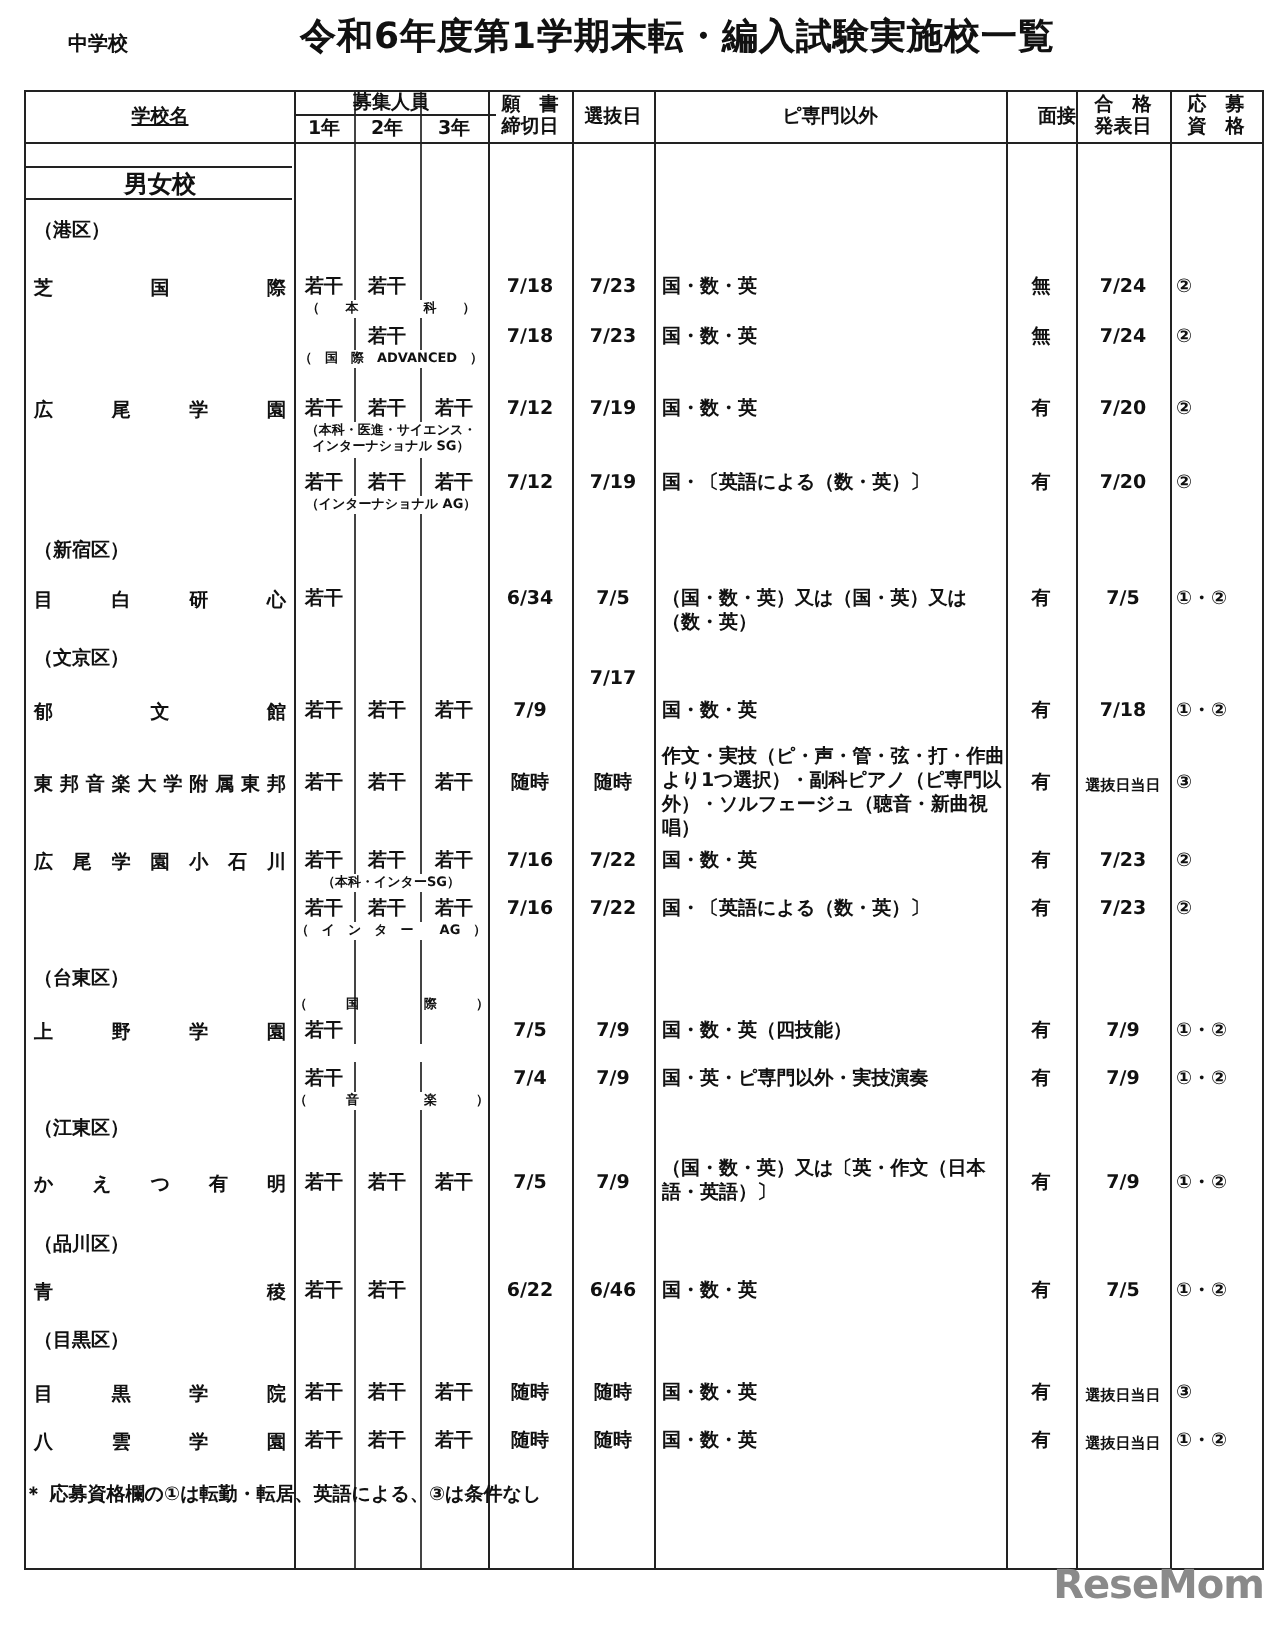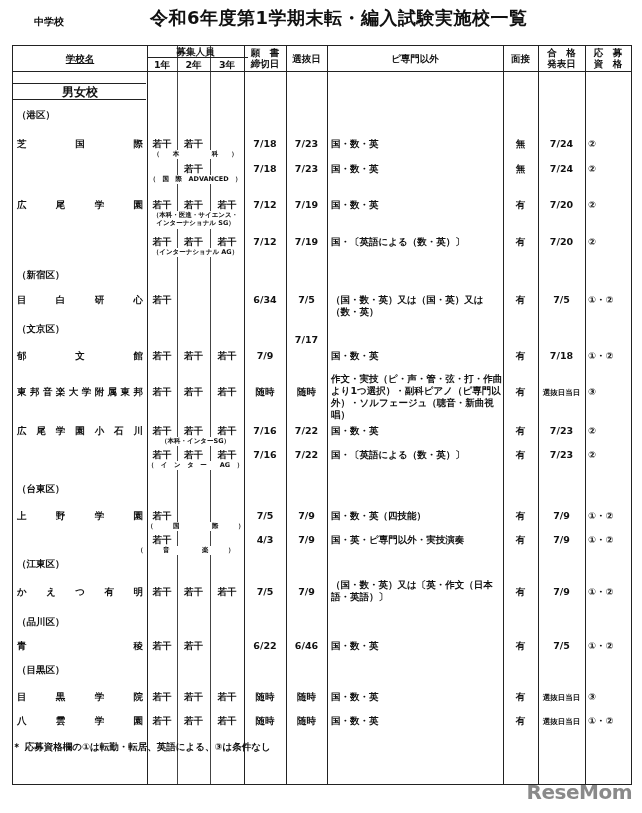--- a/index.html
+++ b/index.html
@@ -43,21 +43,21 @@
   <div class="hline" style="top:25px"></div>
   <div class="hline" style="top:11px; left:134px; right:383px;"></div>
   <div class="hdr" style="left:0; width:134px; top:7px;text-decoration:underline;">学校名</div>
   <div class="hdr" style="left:134px; width:97px; top:0px;">募集人員</div>
   <div class="hdr" style="left:134px; width:30px; top:13px;">1年</div>
   <div class="hdr" style="left:164px; width:33px; top:13px;">2年</div>
   <div class="hdr" style="left:197px; width:34px; top:13px;">3年</div>
   <div class="hdr" style="left:231px; width:42px; top:1px;"><span>願　書</span><br><span>締切日</span></div>
   <div class="hdr" style="left:273px; width:41px; top:7px;">選抜日</div>
   <div class="hdr" style="left:314px; width:176px; top:7px;">ピ専門以外</div>
-  <div class="hdr" style="left:490px; width:35px; top:7px;">面接</div>
+  <div class="hdr" style="left:490px; width:35px; top:7px;text-align:right;">面接</div>
   <div class="hdr" style="left:525px; width:47px; top:1px;"><span>合　格</span><br><span>発表日</span></div>
   <div class="hdr" style="left:572px; width:46px; top:1px;"><span>応　募</span><br><span>資　格</span></div>
 
   <div class="hline" style="top:37px; right:485px;"></div>
   <div class="hline" style="top:53px; right:485px;"></div>
   <div class="cell c" style="left:0; width:134px; top:39px; font-size:12px; line-height:14px;">男女校</div>
 
   <div class="ward" style="top:63px">（港区）</div>
   <div class="ward" style="top:223px">（新宿区）</div>
   <div class="ward" style="top:277px">（文京区）</div>
@@ -227,34 +227,34 @@
 
   <div>
     <div class="school" style="top:464px">
         <span>上</span>
         <span>野</span>
         <span>学</span>
         <span>園</span>
       </div>
     <div class="cell c" style="left:134px;width:30px;top:464px">若干</div>
     <div class="mask" style="left:135px;width:95px;top:476px"></div>
-    <div class="note c" style="left:134px;width:97px;top:476px">（　　　国　　　　　際　　　）</div>
+    <div class="note c" style="left:134px;width:97px;top:452px">（　　　国　　　　　際　　　）</div>
     <div class="cell c" style="left:231px;width:42px;top:464px">7/5</div>
     <div class="cell c" style="left:273px;width:41px;top:464px">7/9</div>
     <div class="subj" style="top:464px">国・数・英（四技能）</div>
     <div class="cell c" style="left:490px;width:35px;top:464px">有</div>
     <div class="cell c" style="left:525px;width:47px;top:464px">7/9</div>
     <div class="cell" style="left:575px;top:464px">①・②</div>
   </div>
 
   <div>
     <div class="cell c" style="left:134px;width:30px;top:488px">若干</div>
     <div class="mask" style="left:135px;width:95px;top:500px"></div>
-    <div class="note c" style="left:124px;width:97px;top:500px">（　　　音　　　　　楽　　　）</div>
-    <div class="cell c" style="left:231px;width:42px;top:488px">4/3</div>
+    <div class="note c" style="left:134px;width:97px;top:500px">（　　　音　　　　　楽　　　）</div>
+    <div class="cell c" style="left:231px;width:42px;top:488px">7/4</div>
     <div class="cell c" style="left:273px;width:41px;top:488px">7/9</div>
     <div class="subj" style="top:488px">国・英・ピ専門以外・実技演奏</div>
     <div class="cell c" style="left:490px;width:35px;top:488px">有</div>
     <div class="cell c" style="left:525px;width:47px;top:488px">7/9</div>
     <div class="cell" style="left:575px;top:488px">①・②</div>
   </div>
 
   <div>
     <div class="school" style="top:540px">
         <span>か</span>

